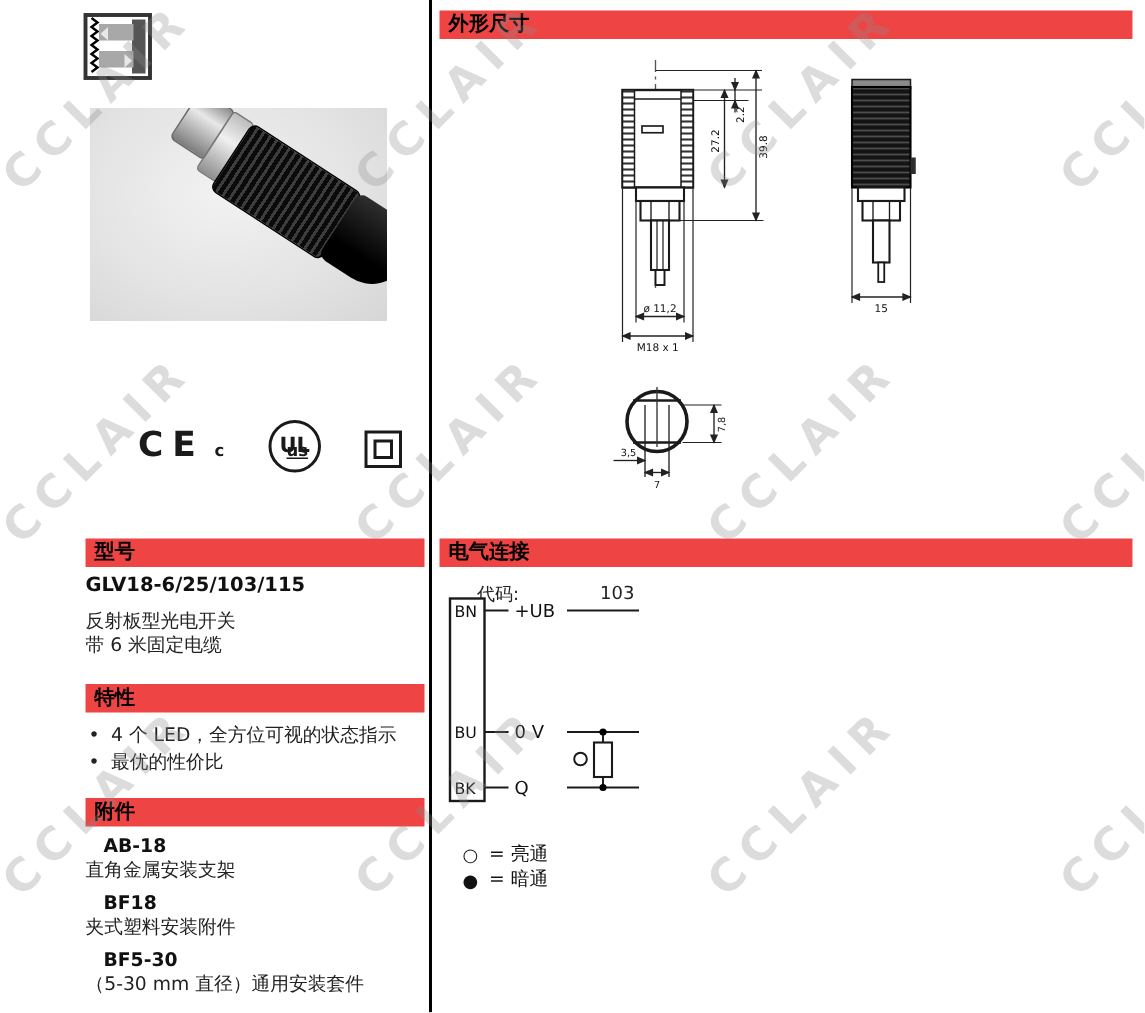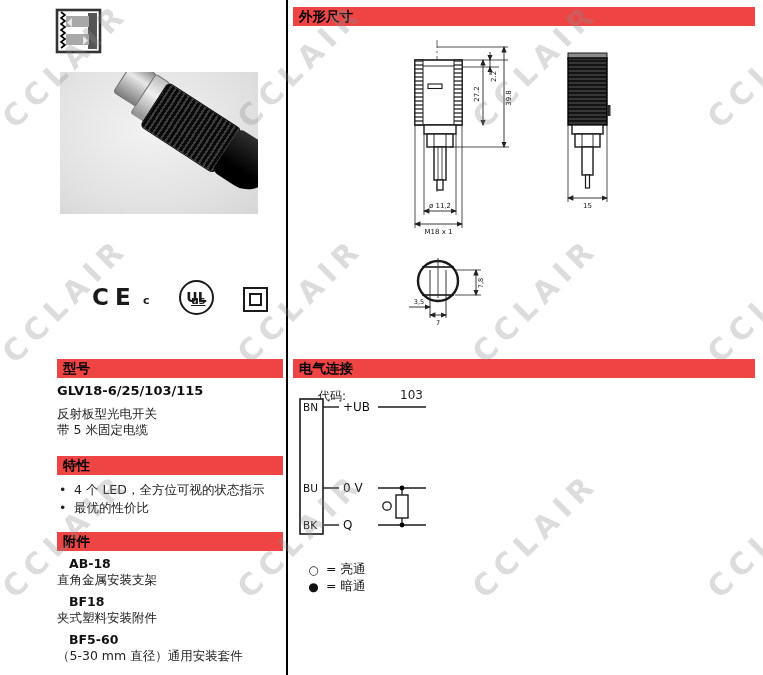--- a/index.html
+++ b/index.html
@@ -95,34 +95,34 @@
     <span id="ul-circle">UL</span>
     <span id="ul-us">us</span>
   </div>
   <div id="sq-mark">
       <span class="inner"></span>
     </div>
 
   <div class="bar" style="left:57px;top:359px;width:226px">型号</div>
   <div class="model-name" style="left:57px;top:383px">GLV18-6/25/103/115</div>
   <div class="body-text" style="left:57px;top:406px">反射板型光电开关</div>
-  <div class="body-text" style="left:57px;top:422px">带 5 米固定电缆</div>
+  <div class="body-text" style="left:57px;top:422px">带 6 米固定电缆</div>
 
   <div class="bar" style="left:57px;top:456px;width:226px">特性</div>
   <div class="feat-list" style="left:57px;top:481px;width:228px">
     <div class="li">4 个 LED，全方位可视的状态指示</div>
     <div class="li">最优的性价比</div>
   </div>
 
   <div class="bar" style="left:57px;top:532px;width:226px">附件</div>
   <div class="acc-name" style="left:57px;top:556px">AB-18</div>
   <div class="acc-desc" style="left:57px;top:572px">直角金属安装支架</div>
   <div class="acc-name" style="left:57px;top:594px">BF18</div>
   <div class="acc-desc" style="left:57px;top:610px">夹式塑料安装附件</div>
-  <div class="acc-name" style="left:57px;top:632px">BF5-60</div>
+  <div class="acc-name" style="left:57px;top:632px">BF5-30</div>
   <div class="acc-desc" style="left:57px;top:648px">（5-30 mm 直径）通用安装套件</div>
 
   <div class="bar" style="left:293px;top:7px;width:462px">外形尺寸</div>
 
   <svg class="abs" style="left:293px;top:32px" width="464" height="320" viewBox="0 0 464 320">
     <defs>
       <marker id="ae" markerWidth="8" markerHeight="8" refX="6" refY="3" orient="auto">
         <path d="M0,0 L7,3 L0,6 Z" fill="#222"></path>
       </marker>
       <marker id="as" markerWidth="8" markerHeight="8" refX="1" refY="3" orient="auto">

